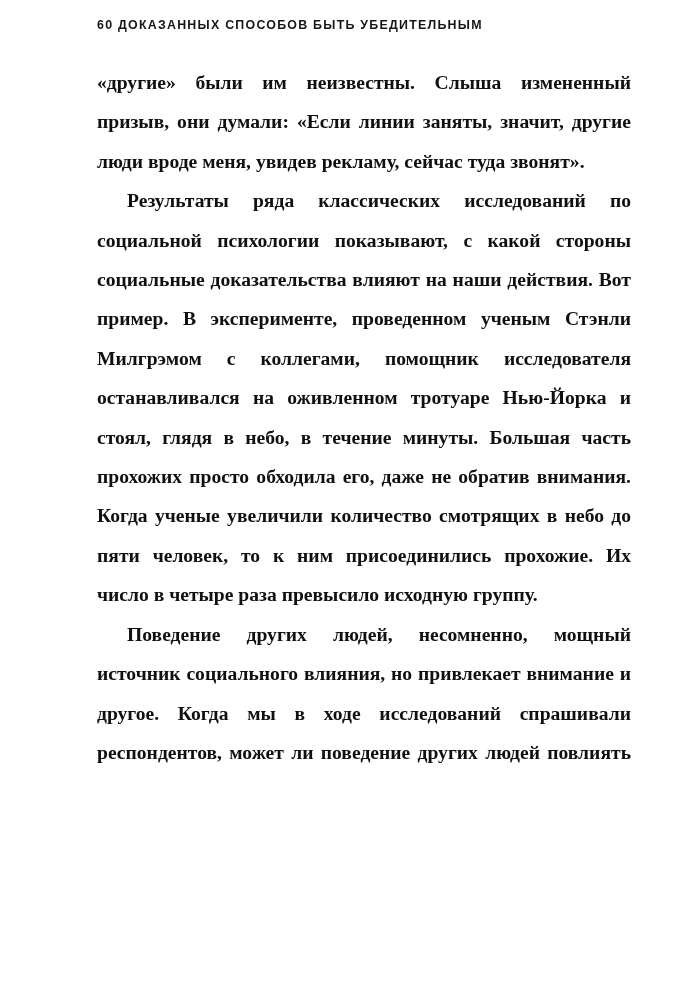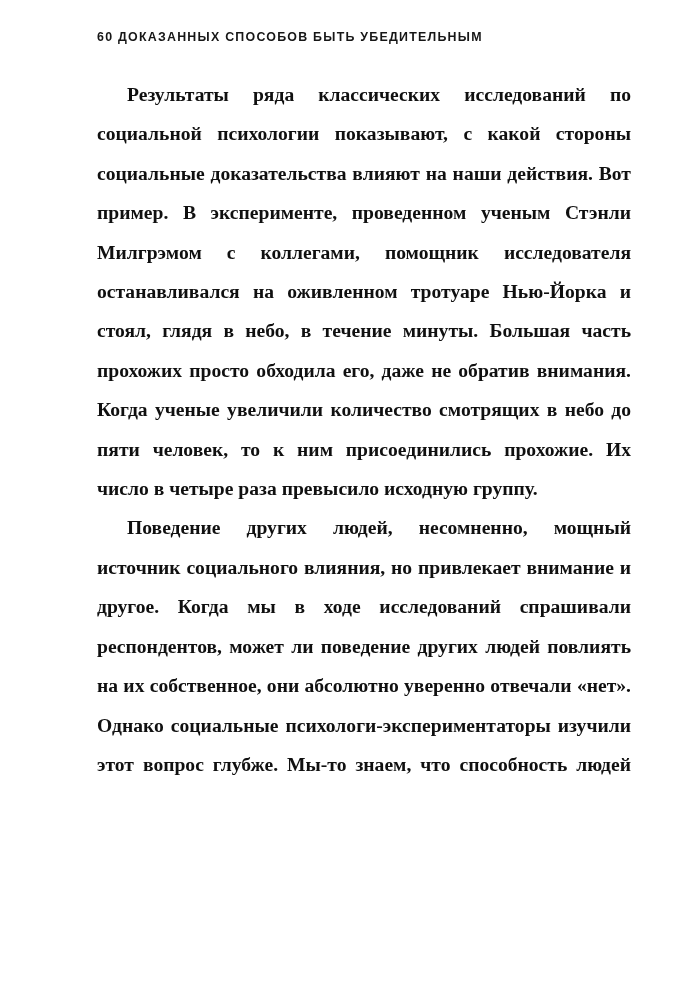--- a/index.html
+++ b/index.html
@@ -5,21 +5,21 @@
 <style>
   html, body {
     margin: 0;
     padding: 0;
     background: #ffffff;
   }
   .page {
     position: relative;
     width: 677px;
     height: 784px;
-    margin: 12px auto;
+    margin: 0 auto;
     background: #ffffff;
     overflow: hidden;
     box-sizing: border-box;
     text-decoration: underline;
   }
   .running-head {
     position: absolute;
     top: 18px;
     left: 97px;
     width: 534px;
@@ -71,19 +71,20 @@
   }
 </style>
 </head>
 <body>
 
 <div class="page">
 
   <div class="running-head">60 ДОКАЗАННЫХ СПОСОБОВ БЫТЬ УБЕДИТЕЛЬНЫМ</div>
 
   <div class="body-text">
+    <p class="no-indent">«другие» были им неизвестны. Слыша измененный призыв, они думали: «Если линии заняты, значит, другие люди вроде меня, увидев рекламу, сейчас туда звонят».</p>
     <p>Результаты ряда классических исследований по социальной психологии показывают, с какой стороны социальные доказательства влияют на наши действия. Вот пример. В эксперименте, проведенном ученым Стэнли Милгрэмом с коллегами, помощник исследователя останавливался на оживленном тротуаре Нью-Йорка и стоял, глядя в небо, в течение минуты. Большая часть прохожих просто обходила его, даже не обратив внимания. Когда ученые увеличили количество смотрящих в небо до пяти человек, то к ним присоединились прохожие. Их число в четыре раза превысило исходную группу.</p>
     <p>Поведение других людей, несомненно, мощный источник социального влияния, но привлекает внимание и другое. Когда мы в ходе исследований спрашивали респондентов, может ли поведение других людей повлиять на их собственное, они абсолютно уверенно отвечали «нет». Однако социальные психологи-экспериментаторы изучили этот вопрос глубже. Мы-то знаем, что способность людей идентифицировать факторы, влияющие на их поведение, на удивление мала. Возможно, это одна из причин, почему составители карточек с призывом повторно использовать полотенца не додумались применить принцип социального доказательства. Спрашивая себя: «Что может создать побуждение у меня?» — они могут значительно преуменьшать</p>
   </div>
 
   <div class="folio">44</div>
 
 </div>
 
 </body></html>

